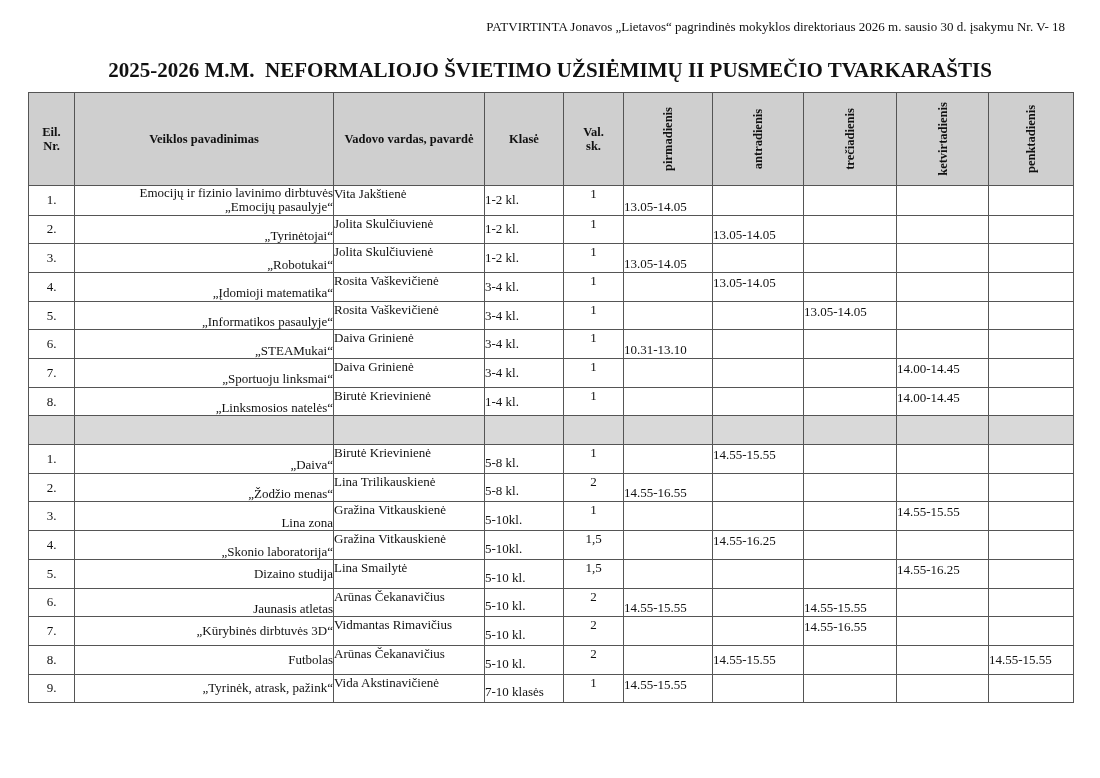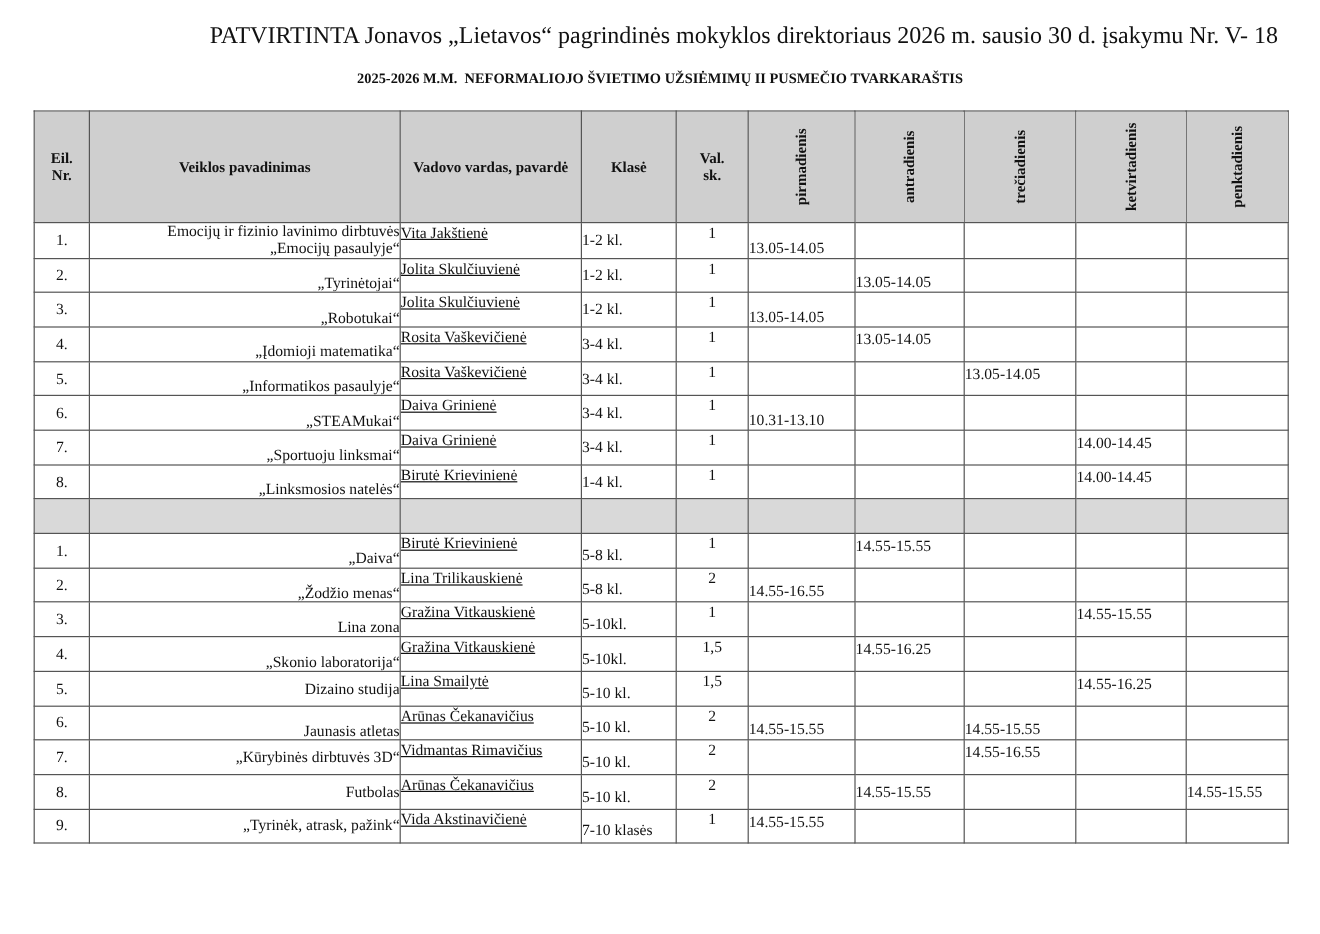--- a/index.html
+++ b/index.html
@@ -2,25 +2,25 @@
 <html><head>
 <meta charset="utf-8">
 <style>
   html, body { margin: 0; padding: 0; background: #ffffff; }
   body {
     width: 1100px; height: 778px; position: relative; overflow: hidden;
     font-family: "Liberation Serif", serif; color: #111;
   }
   .approval {
     position: absolute; top: 19px; right: 35px;
-    font-size: 20px; white-space: nowrap;
+    font-size: 13px; white-space: nowrap;
   }
   .title {
     position: absolute; top: 58px; left: 0; width: 1100px; text-align: center;
-    font-size: 12px; font-weight: bold; white-space: pre;
+    font-size: 21px; font-weight: bold; white-space: pre;
   }
   table.schedule {
     position: absolute; top: 92px; left: 28px;
     border-collapse: collapse; table-layout: fixed;
     width: 1045px;
     border: 1.5px solid #777;
   }
   table.schedule th, table.schedule td {
     border: 1px solid #555;
     font-size: 13px;
@@ -35,21 +35,21 @@
   th.day span {
     position: absolute; left: 50%; top: 50%;
     transform: translate(-50%, -50%) rotate(-90deg);
     white-space: nowrap; font-size: 12.5px;
   }
   tbody tr { height: 28.7px; }
   tbody tr.sep td { background: #d9d9d9; height: 14px; }
   td.nr { text-align: center; vertical-align: middle; }
   td.act { padding-left: 7px; vertical-align: bottom; line-height: 1.1; padding-bottom: 2px; text-align: right; }
   td.act.top { vertical-align: middle; }
-  td.lead { padding-left: 7px; vertical-align: top; padding-top: 3px; text-decoration: underline; }
+  td.lead { padding-left: 7px; vertical-align: top; padding-top: 3px; }
   td.cls { vertical-align: middle; }
   td.cls.low { vertical-align: bottom; padding-bottom: 2px; margin-left: 33px; }
   td.hrs { text-align: center; vertical-align: top; padding-top: 4px; }
   td.time { padding-left: 6px; vertical-align: bottom; padding-bottom: 3px; white-space: nowrap; font-size: 12.5px; }
   td.time.t { vertical-align: top; padding-top: 2px; padding-bottom: 0; }
   td.time.m { vertical-align: middle; padding-bottom: 0; }
 </style>
 </head>
 <body>
 

